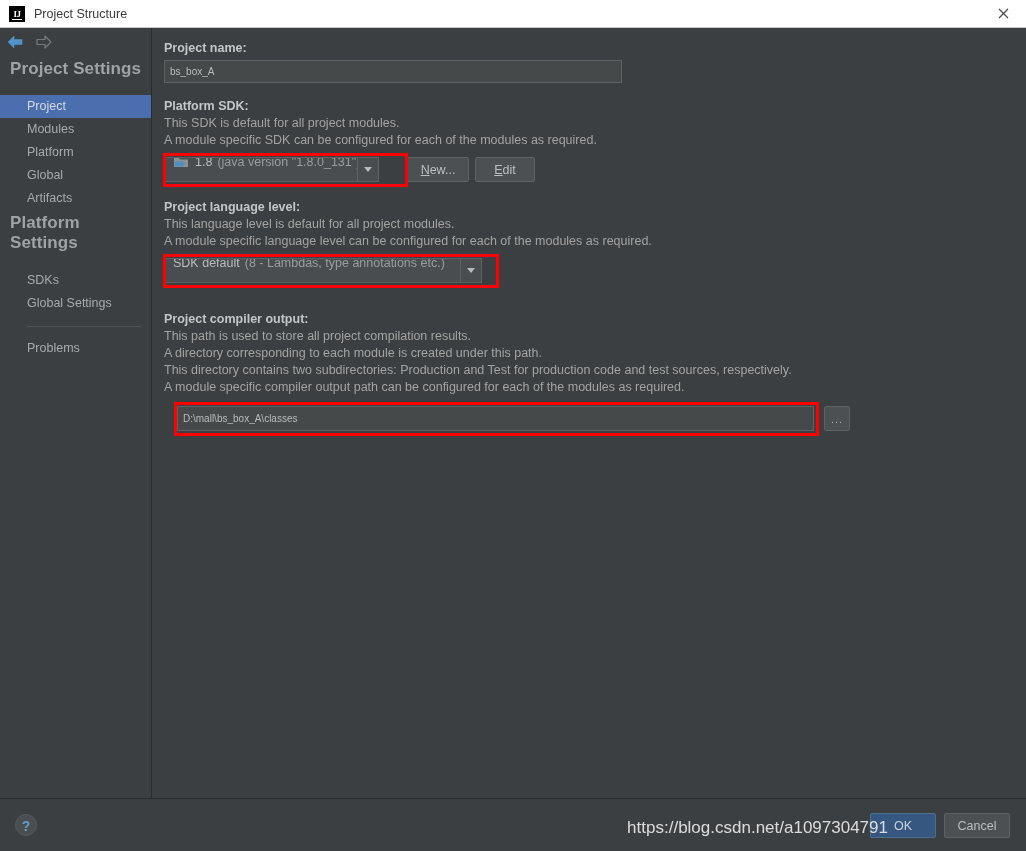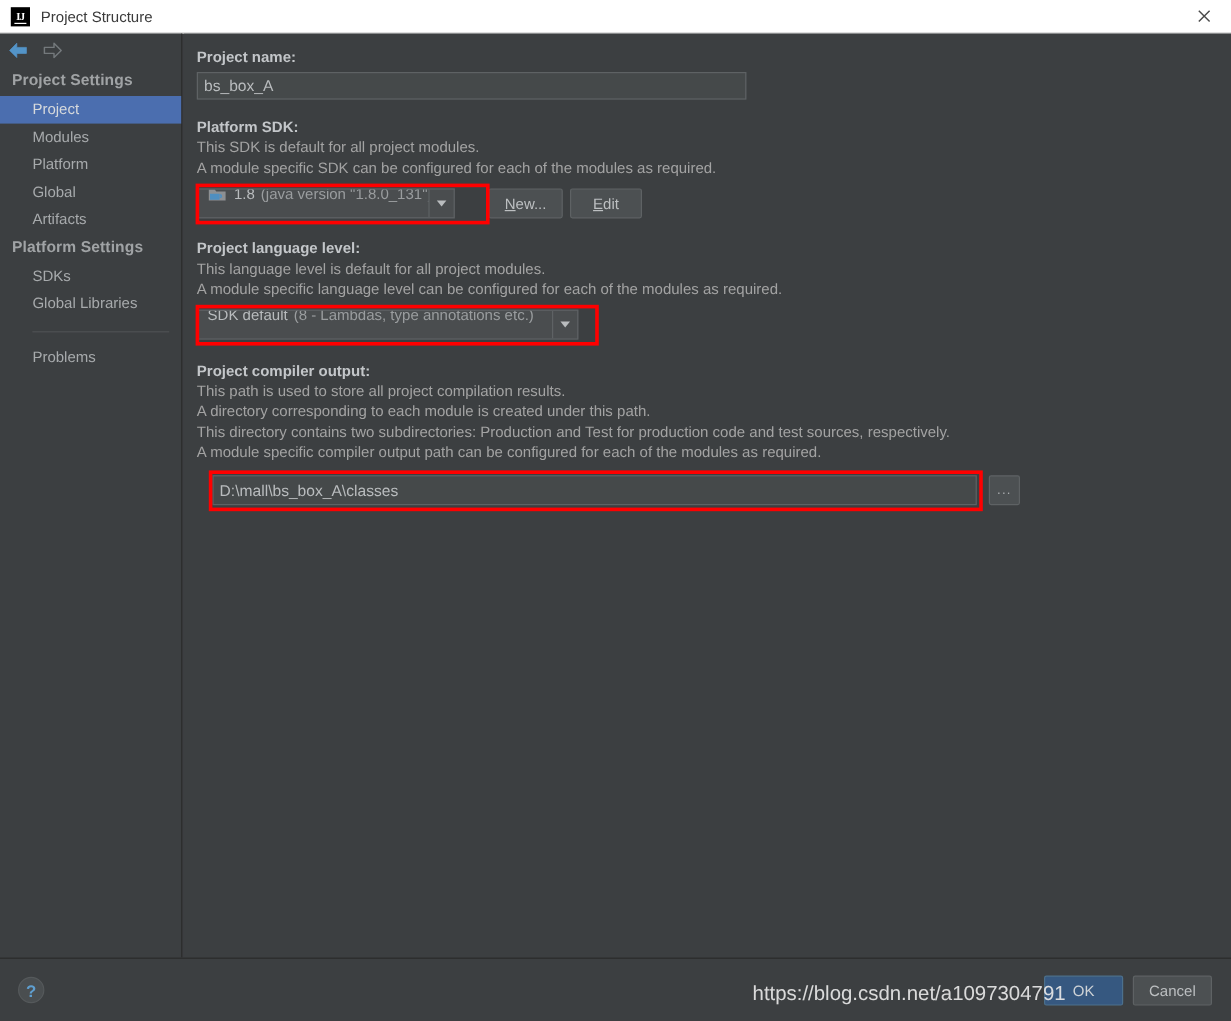--- a/index.html
+++ b/index.html
@@ -76,24 +76,24 @@
   .nav-arrows {
     height: 28px;
     display: flex;
     align-items: center;
     padding-left: 7px;
     gap: 11px;
   }
   .nav-arrow { cursor: pointer; display: block; }
 
   .side-group {
-    font-size: 13px;
+    font-size: 17px;
     font-weight: bold;
     color: #a0a3a5;
-    padding: 3px 0 6px 10px;
+    padding: 3px 0 16px 10px;
     letter-spacing: 0.1px;
   }
   .side-item {
     font-size: 12.5px;
     color: #a7aaac;
     padding: 3px 0 3px 27px;
     cursor: pointer;
     line-height: 17px;
   }
   .side-item.selected {
@@ -126,21 +126,21 @@
     font-size: 12.5px;
     color: #a3a3a3;
     line-height: 17px;
   }
 
   
   .text-input {
     background: #45494a;
     border: 1px solid #5e6264;
     color: #b9bcbe;
-    font-size: 13px;
+    font-size: 10px;
     font-family: "Liberation Sans", sans-serif;
     height: 23px;
     padding: 0 5px;
     line-height: 21px;
     outline: none;
     display: block;
   }
 
   
   .combo {
@@ -317,21 +317,21 @@
         <span>Artifacts</span>
       </div>
     </div>
 
     <div>
       <div class="side-group">Platform Settings</div>
       <div class="side-item">
         <span>SDKs</span>
       </div>
       <div class="side-item">
-        <span>Global Libraries</span>
+        <span>Global Settings</span>
       </div>
     </div>
 
     <div class="side-sep"></div>
 
     <div class="side-item">
       <span>Problems</span>
     </div>
   </div>
 
@@ -380,21 +380,21 @@
       <div class="combo" style="width:318px;">
         <div class="combo-text" style="flex:1;overflow:hidden;">
           <span>SDK default</span>
           <span class="muted" style="margin-left:5px;">(8 - Lambdas, type annotations etc.)</span>
         </div>
         <div class="combo-arrow"></div>
       </div>
       <div class="redbox" style="left:-1px;top:-4px;width:336px;height:34px;"></div>
     </div>
 
-    <div class="label-bold" style="margin-top:15px;">Project compiler output:</div>
+    <div class="label-bold" style="margin-top:25px;">Project compiler output:</div>
     <div class="label-desc">This path is used to store all project compilation results.</div>
     <div class="label-desc">A directory corresponding to each module is created under this path.</div>
     <div class="label-desc">This directory contains two subdirectories: Production and Test for production code and test sources, respectively.</div>
     <div class="label-desc">A module specific compiler output path can be configured for each of the modules as required.</div>
 
     <div style="margin-top:10px;position:relative;height:27px;margin-left:12px;">
       <input class="text-input" style="width: 637px; height: 25px; line-height: 23px; position: absolute; left: 1px; top: 0px;" value="D:\mall\bs_box_A\classes">
       <button class="btn btn-browse" style="position:absolute;left:648px;top:0;">...</button>
       <div class="redbox" style="left:-2px;top:-4px;width:645px;height:34px;"></div>
     </div>

